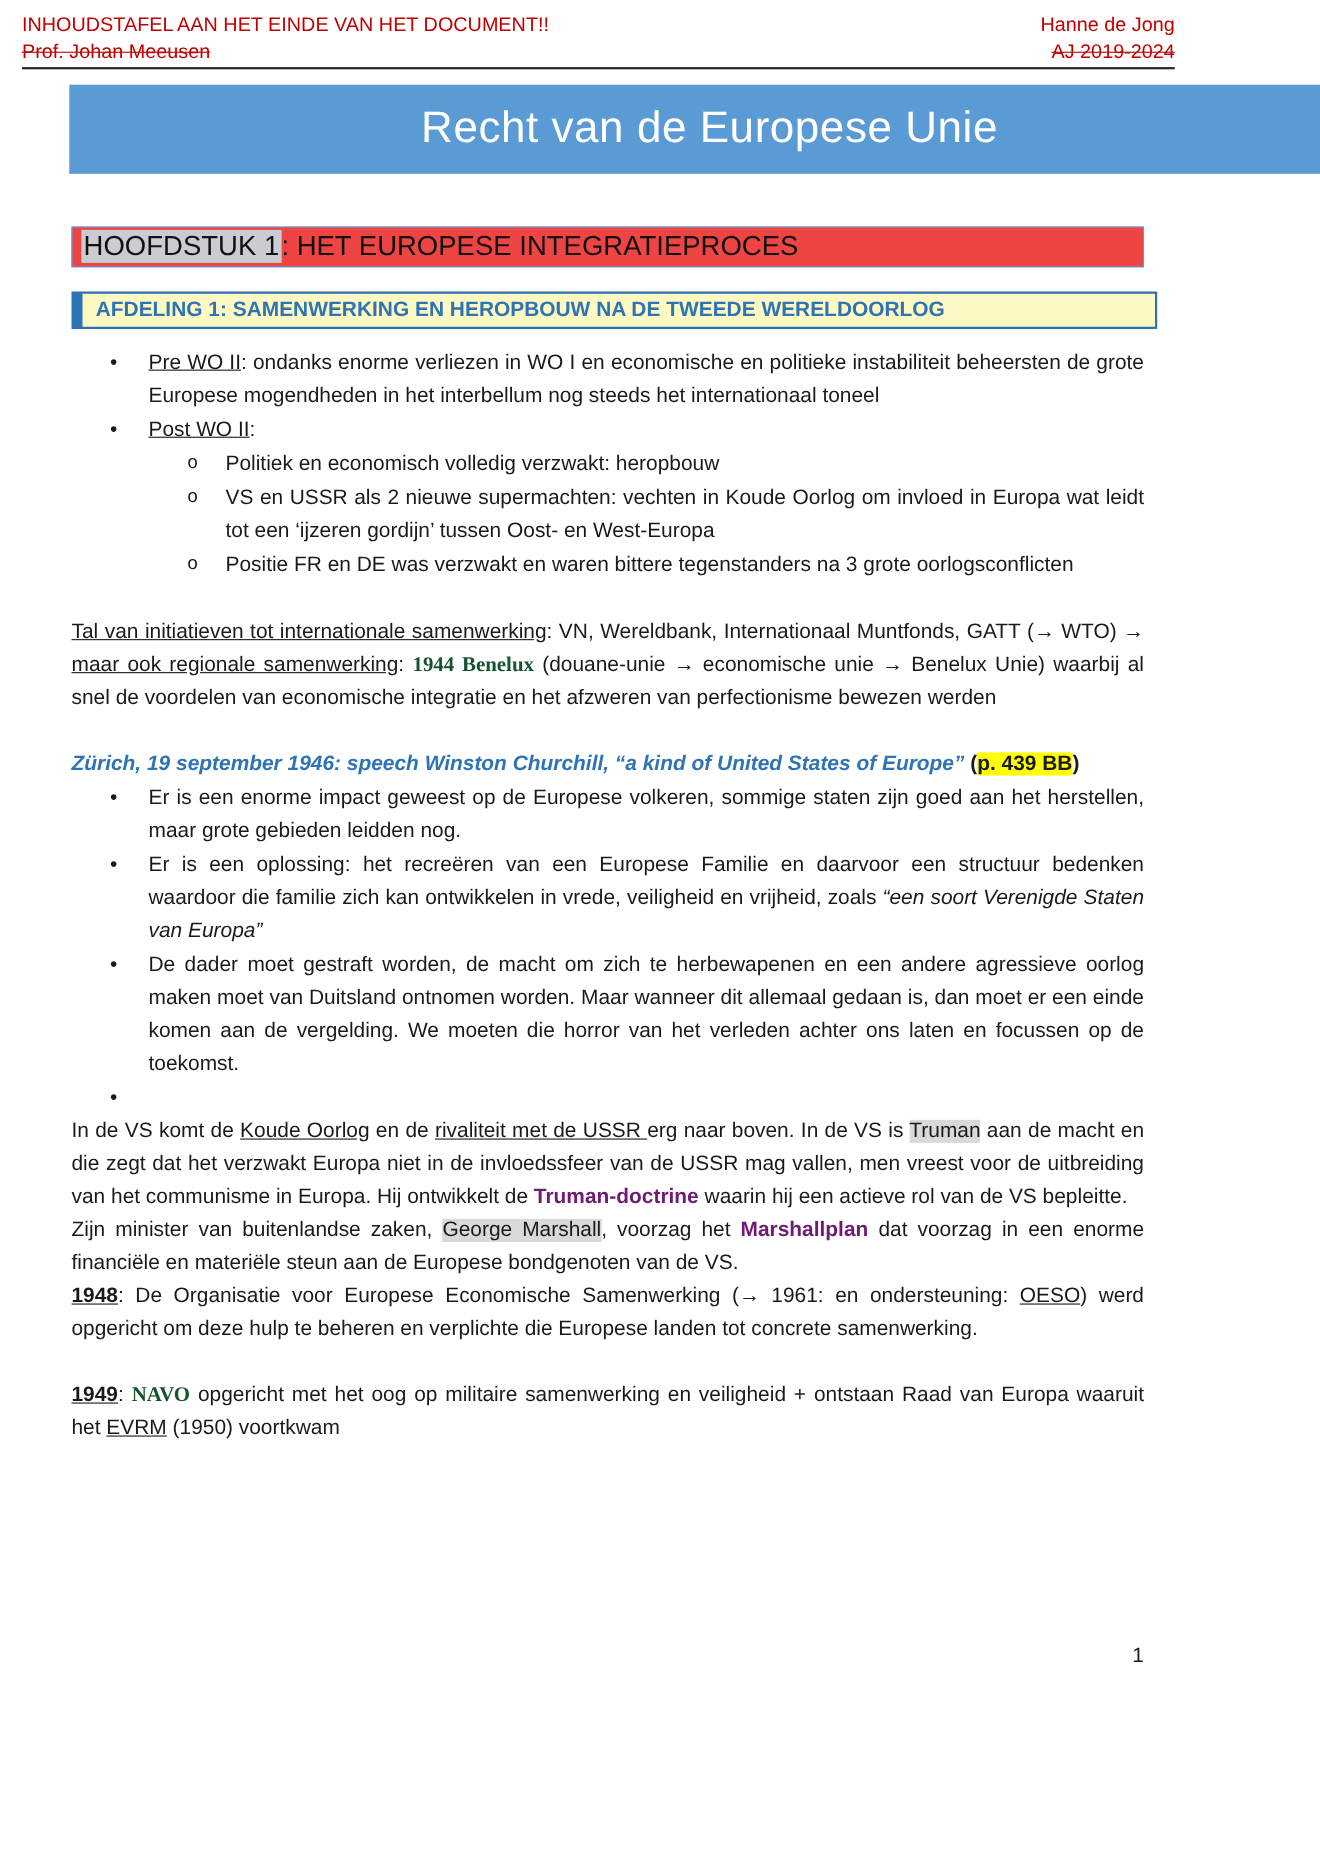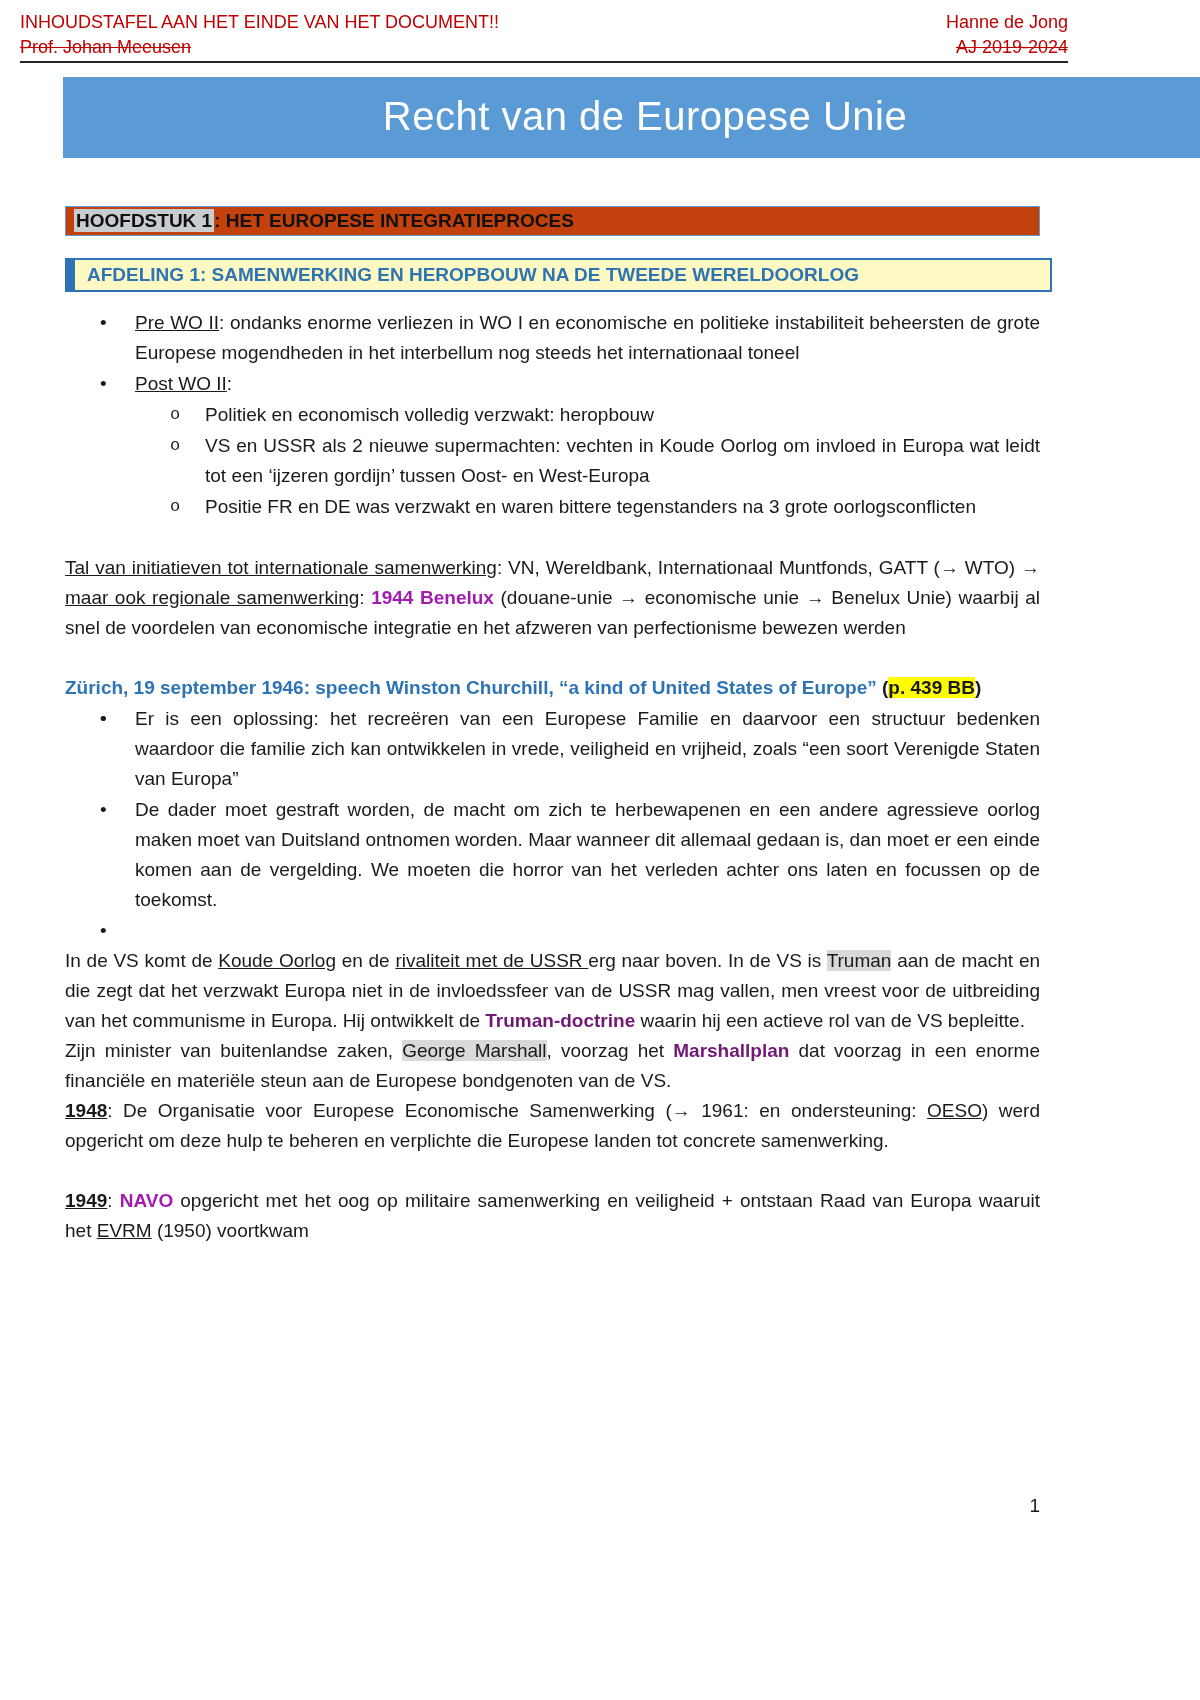--- a/index.html
+++ b/index.html
@@ -30,25 +30,25 @@
     background:#5B9BD5;
     color:#ffffff;
     text-align:center;
     font-size:40px;
     padding:17px 0 19px 0;
     letter-spacing:0.5px;
   }
   
   .chapter-box{
     margin:48px 160px 0 65px;
-    background:#c2410c;
+    background:#ef4444;
     border:1px solid #5B9BD5;
     padding:3px 8px;
-    font-size:19px;
-    font-weight:bold;
+    font-size:25px;
+    font-weight:normal;
     color:#111;
   }
   .chapter-box .hl-gray{background:#C9CDD1;padding:1px 2px;}
   
   .section-box{
     margin:22px 148px 0 65px;
     border:2px solid #2E74B5;
     border-left:10px solid #2E74B5;
     padding:4px 12px;
     font-size:19px;
@@ -65,22 +65,22 @@
   }
   .para{margin:0;}
   .b1{position:relative;padding-left:70px;margin:1px 0;}
   .b1 > .marker{position:absolute;left:35px;top:0;}
   .b2{position:relative;padding-left:140px;margin:1px 0;}
   .b2 > .marker{position:absolute;left:105px;top:0;font-family:"Liberation Mono", monospace;font-size:17px;}
   .spacer{height:30px;}
   
   .b{font-weight:bold;}
   .u{text-decoration:underline;}
-  .i{}
-  .green{color:#a21caf;}
+  .i{font-style:italic;}
+  .green{color:#14532d;font-family:Liberation Serif, serif;}
   .blue{color:#2E74B5;}
   .blue2{color:#701a75;}
   .hly{background:#FFFF00;}
   .hlg{background:#D9D9D9;}
   
   .page-number{
     position:absolute;
     top:1495px;
     right:160px;
     font-size:19px;
@@ -118,21 +118,21 @@
   <div id="content">
       <div class="b1"><span class="marker">•</span><span class="u">Pre WO II</span><span>: ondanks enorme verliezen in WO I en economische en politieke instabiliteit beheersten de grote Europese mogendheden in het interbellum nog steeds het internationaal toneel</span></div>
       <div class="b1"><span class="marker">•</span><span class="u">Post WO II</span><span>:</span></div>
       <div class="b2"><span class="marker">o</span><span>Politiek en economisch volledig verzwakt: heropbouw</span></div>
       <div class="b2"><span class="marker">o</span><span>VS en USSR als 2 nieuwe supermachten: vechten in Koude Oorlog om invloed in Europa wat leidt tot een ‘ijzeren gordijn’ tussen Oost- en West-Europa</span></div>
       <div class="b2"><span class="marker">o</span><span>Positie FR en DE was verzwakt en waren bittere tegenstanders na 3 grote oorlogsconflicten</span></div>
       <div class="spacer"></div>
       <div class="para"><span class="u">Tal van initiatieven tot internationale samenwerking</span><span>: VN, Wereldbank, Internationaal Muntfonds, GATT (→ WTO) → </span><span class="u">maar ook regionale samenwerking</span><span>: </span><span class="b green">1944 Benelux</span><span> (douane-unie → economische unie → Benelux Unie) waarbij al snel de voordelen van economische integratie en het afzweren van perfectionisme bewezen werden</span></div>
       <div class="spacer"></div>
       <div class="para"><span class="b i blue">Zürich, 19 september 1946: speech Winston Churchill, “a kind of United States of Europe” </span><span class="b">(</span><span class="b hly">p. 439 BB</span><span class="b">)</span></div>
-      <div class="b1"><span class="marker">•</span></div>
+      <div class="b1"><span class="marker">•</span><span>Er is een enorme impact geweest op de Europese volkeren, sommige staten zijn goed aan het herstellen, maar grote gebieden leidden nog.</span></div>
       <div class="b1"><span class="marker">•</span><span>Er is een oplossing: het recreëren van een Europese Familie en daarvoor een structuur bedenken waardoor die familie zich kan ontwikkelen in vrede, veiligheid en vrijheid, zoals </span><span class="i">“een soort Verenigde Staten van Europa”</span></div>
       <div class="b1"><span class="marker">•</span><span>De dader moet gestraft worden, de macht om zich te herbewapenen en een andere agressieve oorlog maken moet van Duitsland ontnomen worden. Maar wanneer dit allemaal gedaan is, dan moet er een einde komen aan de vergelding. We moeten die horror van het verleden achter ons laten en focussen op de toekomst.</span></div>
       <div class="b1"><span class="marker">•</span></div>
       <div class="spacer"></div>
       <div class="para"><span>In de VS komt de </span><span class="u">Koude Oorlog</span><span> en de </span><span class="u">rivaliteit met de USSR </span><span>erg naar boven. In de VS is </span><span class="hlg">Truman</span><span> aan de macht en die zegt dat het verzwakt Europa niet in de invloedssfeer van de USSR mag vallen, men vreest voor de uitbreiding van het communisme in Europa. Hij ontwikkelt de </span><span class="b blue2">Truman-doctrine</span><span> waarin hij een actieve rol van de VS bepleitte.</span></div>
       <div class="para"><span>Zijn minister van buitenlandse zaken, </span><span class="hlg">George Marshall</span><span>, voorzag het </span><span class="b blue2">Marshallplan</span><span> dat voorzag in een enorme financiële en materiële steun aan de Europese bondgenoten van de VS.</span></div>
       <div class="para"><span class="b u">1948</span><span>: De Organisatie voor Europese Economische Samenwerking (→ 1961: en ondersteuning: </span><span class="u">OESO</span><span>) werd opgericht om deze hulp te beheren en verplichte die Europese landen tot concrete samenwerking.</span></div>
       <div class="spacer"></div>
       <div class="para"><span class="b u">1949</span><span>: </span><span class="b green">NAVO</span><span> opgericht met het oog op militaire samenwerking en veiligheid + ontstaan Raad van Europa waaruit het </span><span class="u">EVRM</span><span> (1950) voortkwam</span></div>
     </div>

